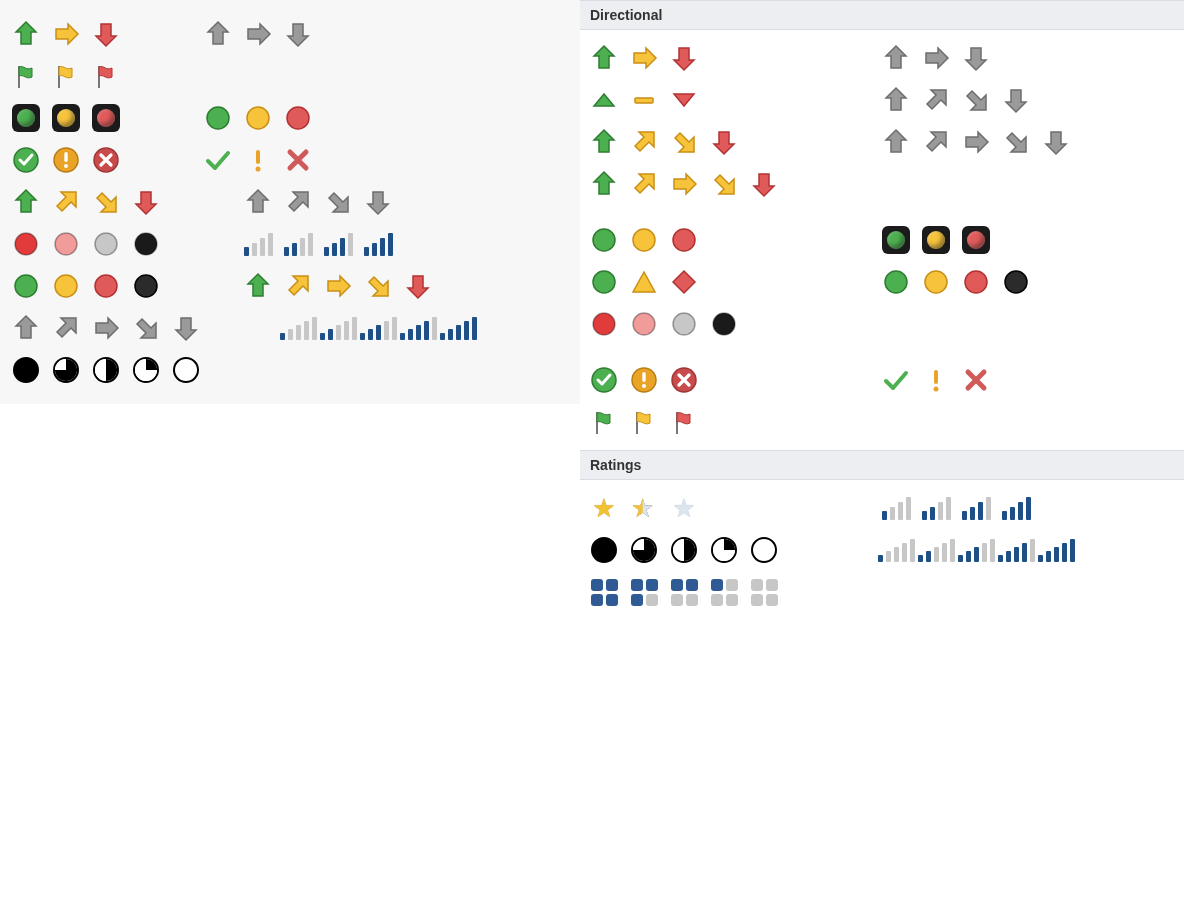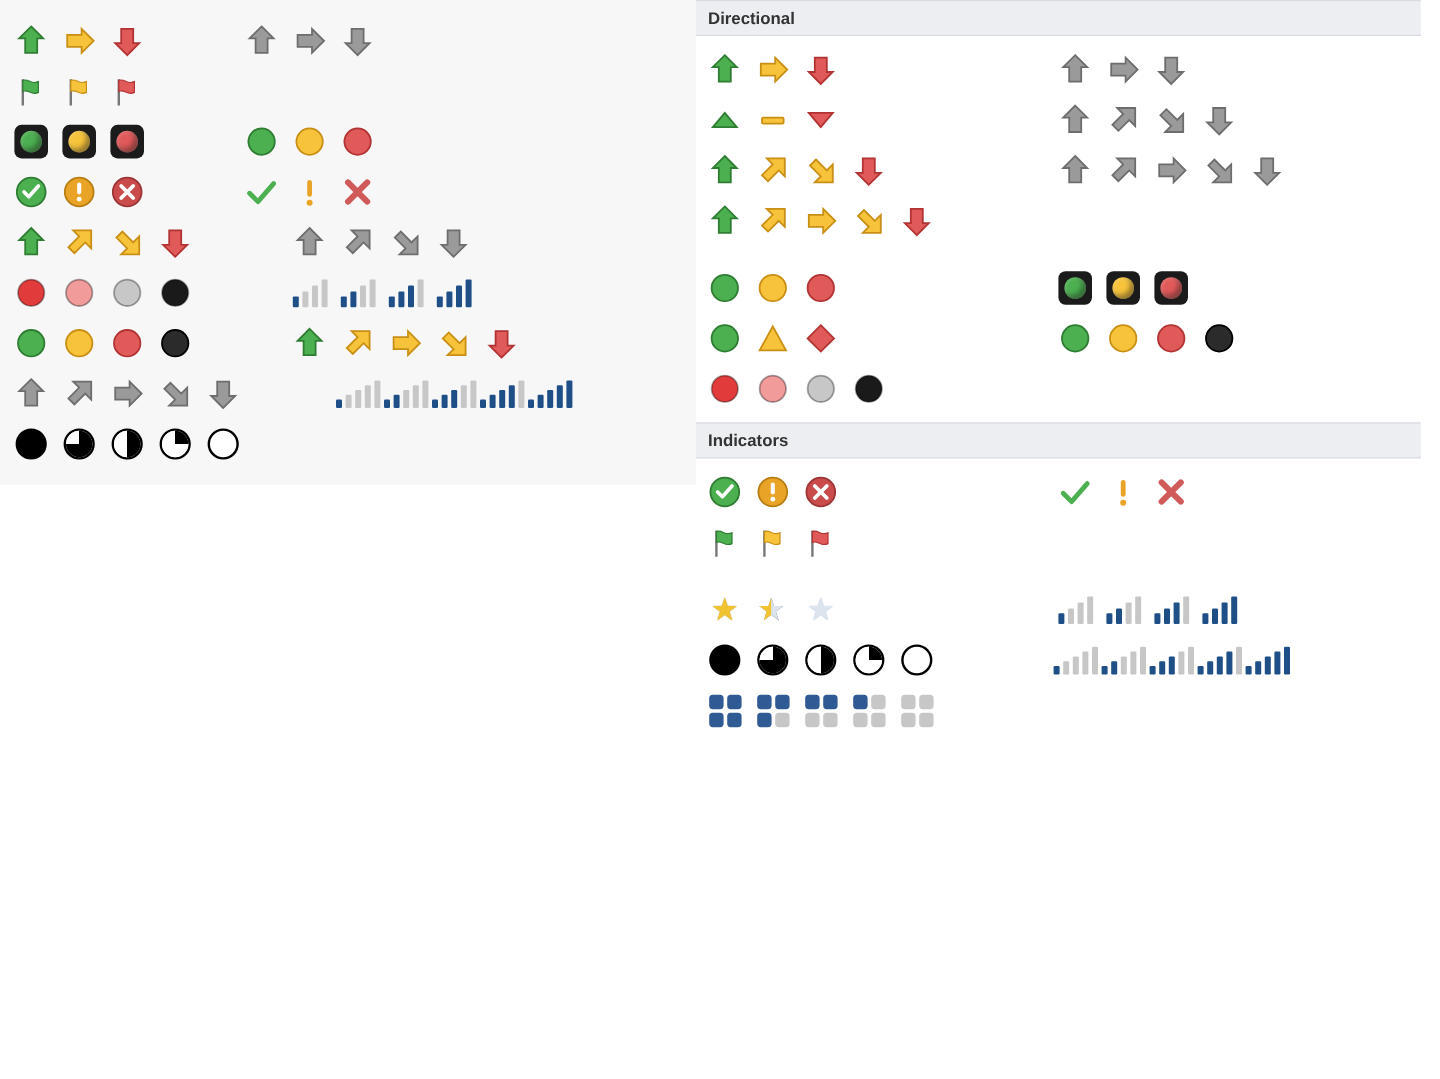--- a/index.html
+++ b/index.html
@@ -963,21 +963,20 @@
               <span class="ico">
                 <svg viewBox="0 0 28 28">
                   <circle cx="14" cy="14" r="11" fill="#1a1a1a" stroke="#00000055" stroke-width="1.5"></circle>
                 </svg>
               </span>
             </span>
           </span>
               <span class="col-b"></span>
             </div>
       </div>
-      <div class="section-header">Indicators</div>
           <div class="section-body">
         <div class="pair">
               <span class="col-a">
             <span class="set">
               <span class="ico">
                 <svg viewBox="0 0 28 28">
     <circle cx="14" cy="14" r="12" fill="#4caf50" stroke="#2e7d32" stroke-width="1.5"></circle>
     <path d="M8 14 L12 18 L20 9" fill="none" stroke="#fff" stroke-width="3" stroke-linecap="round" stroke-linejoin="round"></path>
   </svg>
               </span>
@@ -1036,20 +1035,21 @@
                 <svg viewBox="0 0 28 28">
     <path d="M7 4 L7 26" stroke="#777" stroke-width="2"></path>
     <path d="M7 5 C12 3 14 9 20 6 L20 15 C14 18 12 12 7 14 Z" fill="#e05a5a" stroke="#b23333" stroke-width="1"></path>
   </svg>
               </span>
             </span>
           </span>
               <span class="col-b"></span>
             </div>
       </div>
+      <div class="section-header">Ratings</div>
           <div class="section-body">
         <div class="pair">
               <span class="col-a">
             <span class="set">
               <span class="ico">
                 <span class="star full">★</span>
               </span>
               <span class="ico">
                 <span class="star half">★</span>
               </span>

